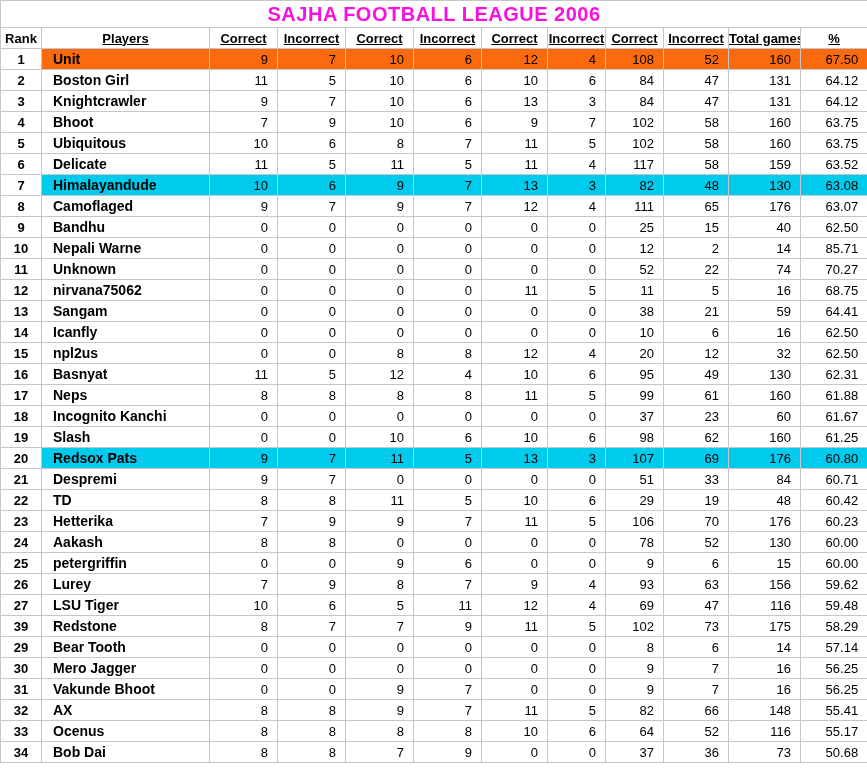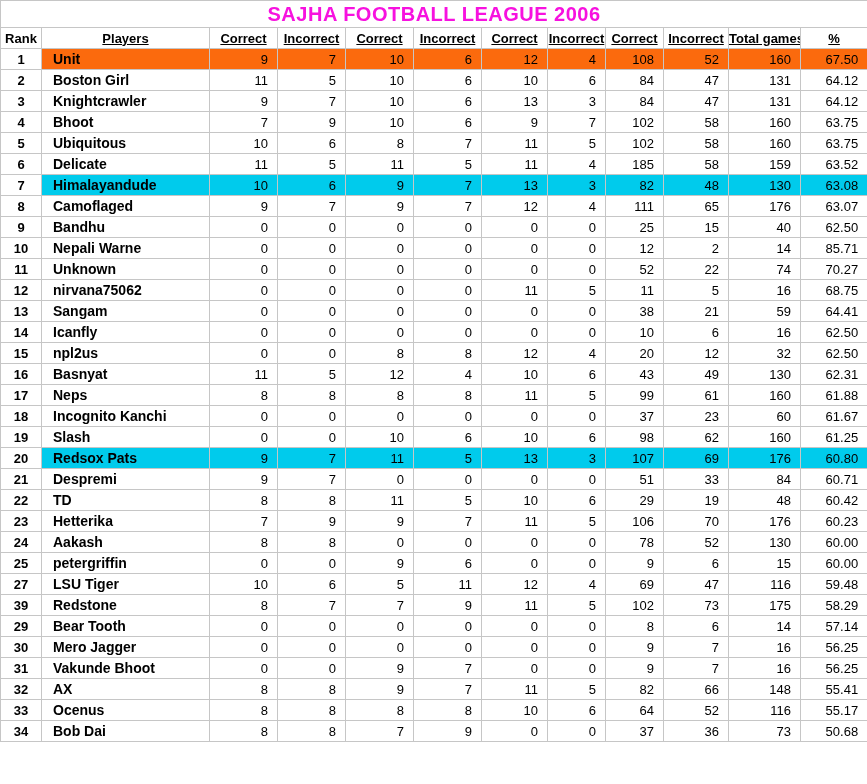--- a/index.html
+++ b/index.html
@@ -126,21 +126,21 @@
   </tr>
       <tr>
     <td class="rank">6</td>
     <td class="player">Delicate</td>
     <td class="num">11</td>
     <td class="num">5</td>
     <td class="num">11</td>
     <td class="num">5</td>
     <td class="num">11</td>
     <td class="num">4</td>
-    <td class="num">185</td>
+    <td class="num">117</td>
     <td class="num">58</td>
     <td class="num">159</td>
     <td class="num">63.52</td>
   </tr>
       <tr class="hl-cyan">
     <td class="rank">7</td>
     <td class="player">Himalayandude</td>
     <td class="num">10</td>
     <td class="num">6</td>
     <td class="num">9</td>
@@ -266,21 +266,21 @@
   </tr>
       <tr>
     <td class="rank">16</td>
     <td class="player">Basnyat</td>
     <td class="num">11</td>
     <td class="num">5</td>
     <td class="num">12</td>
     <td class="num">4</td>
     <td class="num">10</td>
     <td class="num">6</td>
-    <td class="num">43</td>
+    <td class="num">95</td>
     <td class="num">49</td>
     <td class="num">130</td>
     <td class="num">62.31</td>
   </tr>
       <tr>
     <td class="rank">17</td>
     <td class="player">Neps</td>
     <td class="num">8</td>
     <td class="num">8</td>
     <td class="num">8</td>
@@ -398,20 +398,34 @@
     <td class="num">9</td>
     <td class="num">6</td>
     <td class="num">0</td>
     <td class="num">0</td>
     <td class="num">9</td>
     <td class="num">6</td>
     <td class="num">15</td>
     <td class="num">60.00</td>
   </tr>
       <tr>
+    <td class="rank">26</td>
+    <td class="player">Lurey</td>
+    <td class="num">7</td>
+    <td class="num">9</td>
+    <td class="num">8</td>
+    <td class="num">7</td>
+    <td class="num">9</td>
+    <td class="num">4</td>
+    <td class="num">93</td>
+    <td class="num">63</td>
+    <td class="num">156</td>
+    <td class="num">59.62</td>
+  </tr>
+      <tr>
     <td class="rank">27</td>
     <td class="player">LSU Tiger</td>
     <td class="num">10</td>
     <td class="num">6</td>
     <td class="num">5</td>
     <td class="num">11</td>
     <td class="num">12</td>
     <td class="num">4</td>
     <td class="num">69</td>
     <td class="num">47</td>

